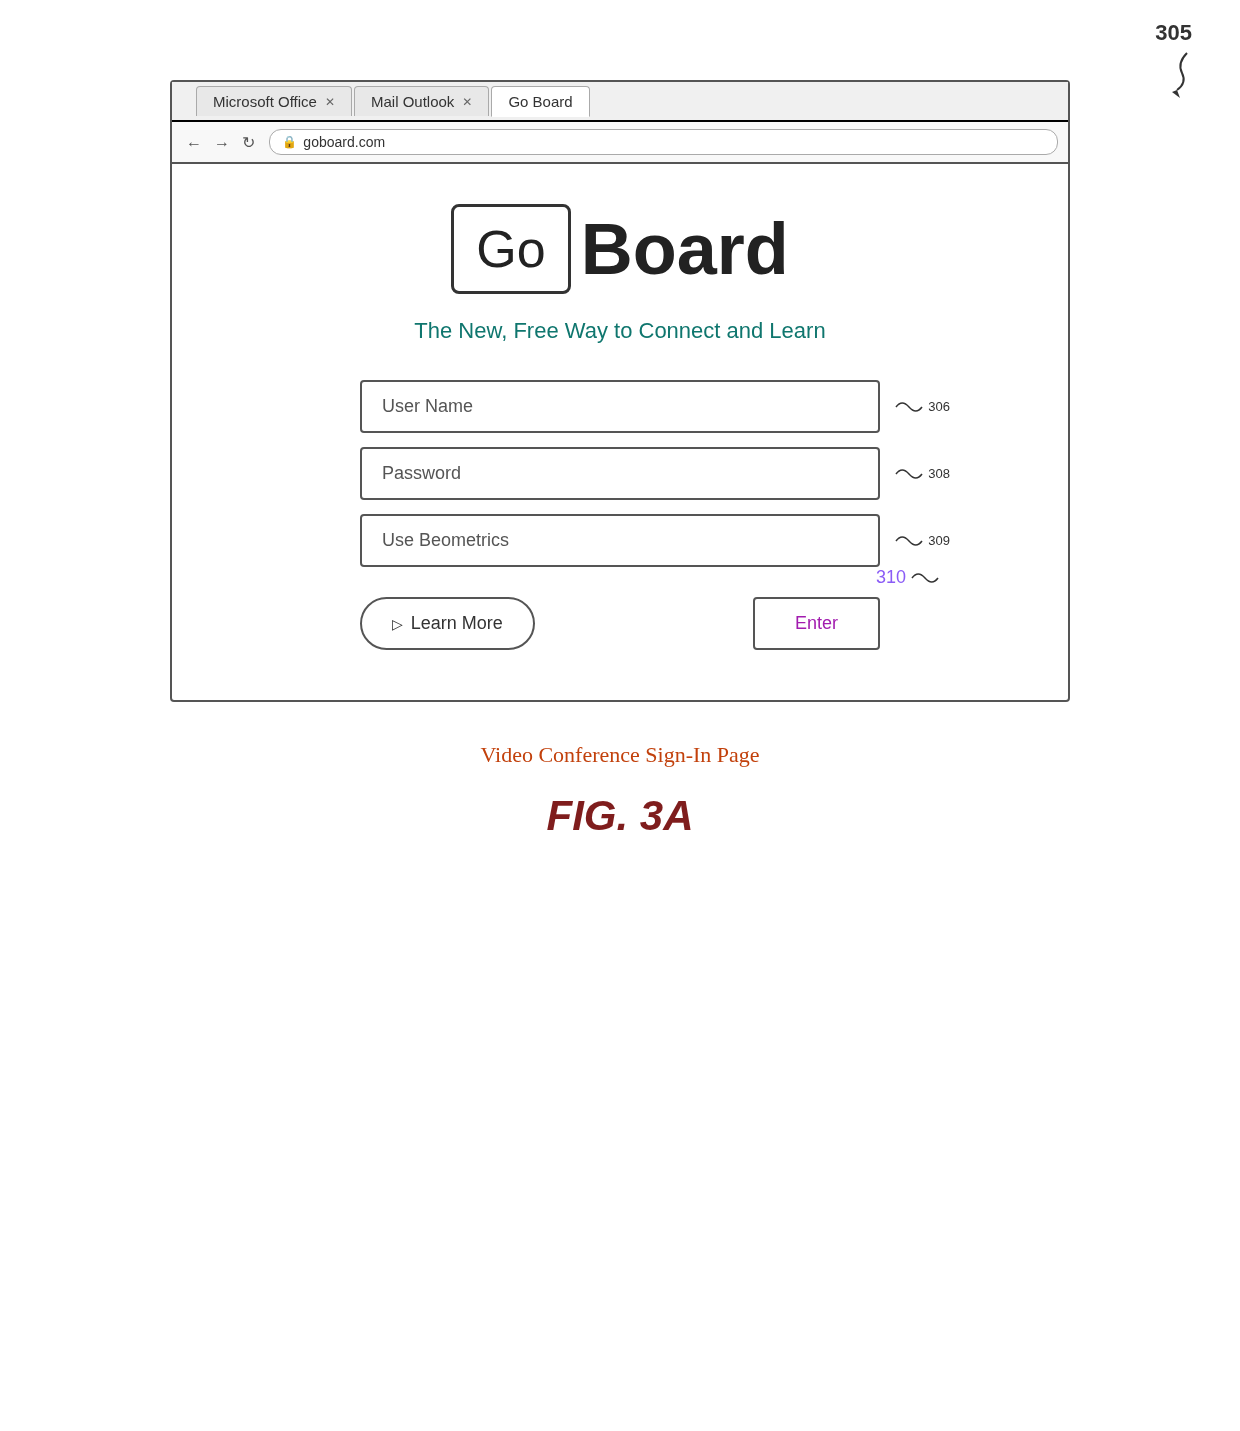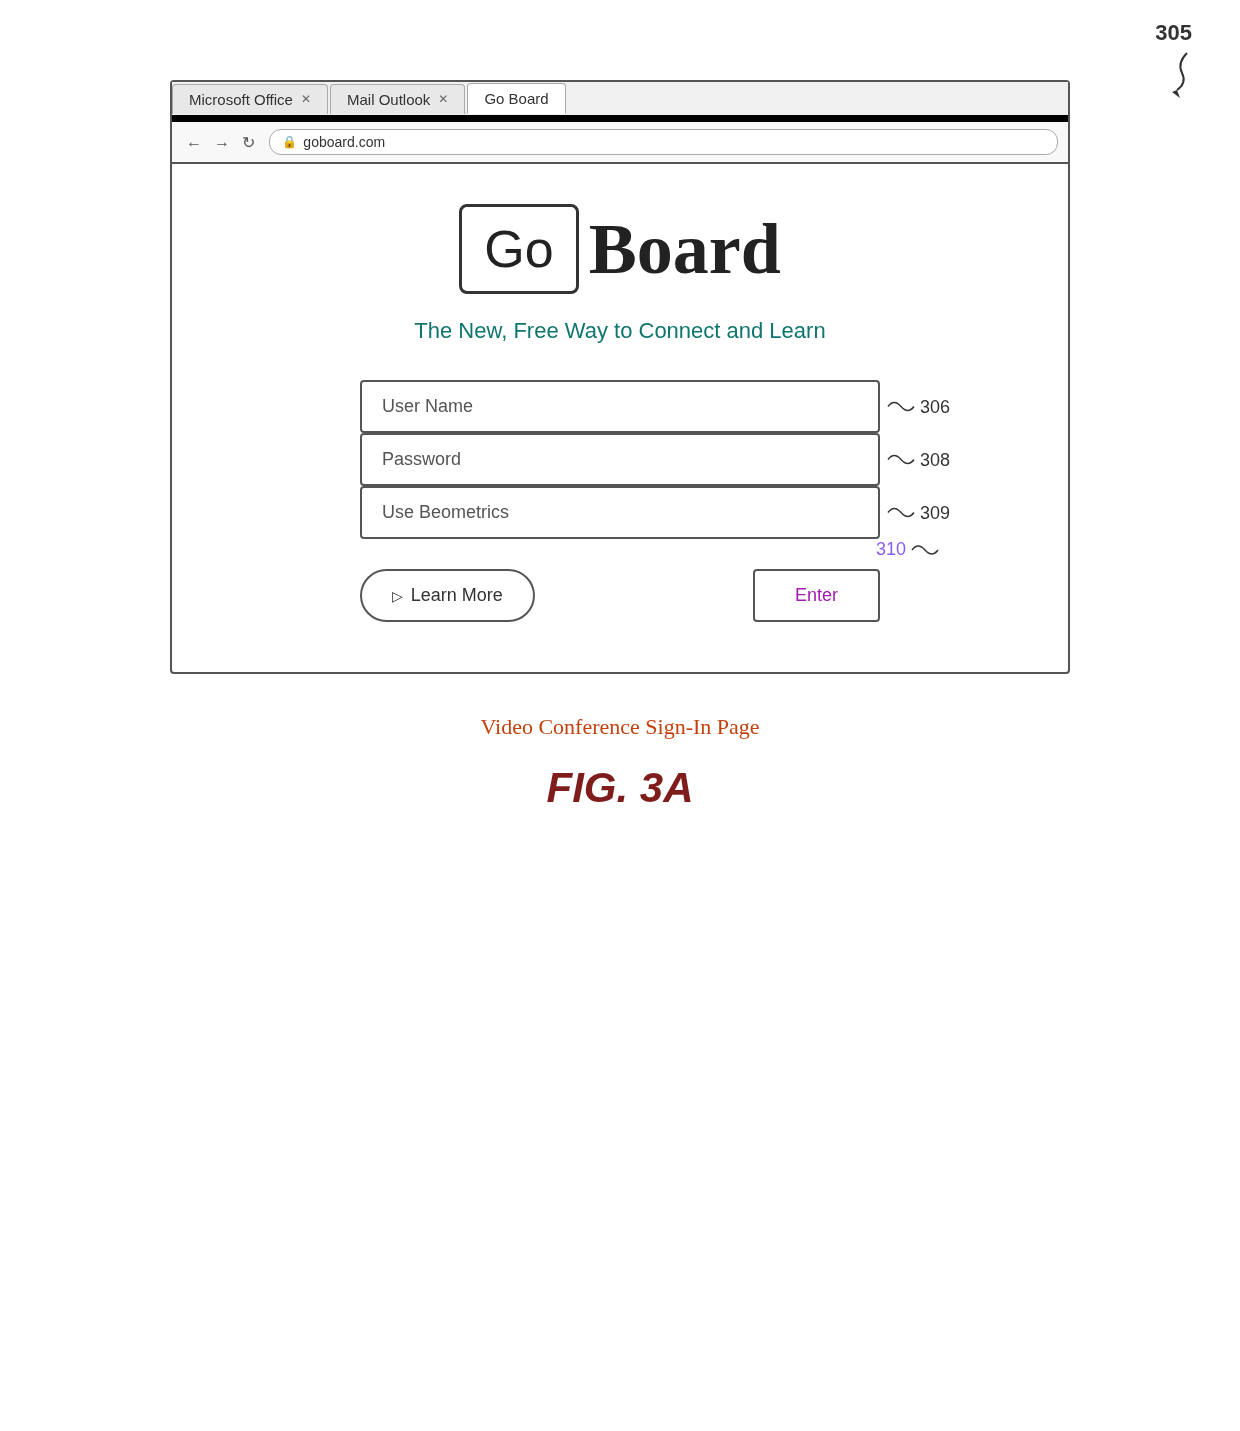--- a/index.html
+++ b/index.html
@@ -25,22 +25,22 @@
       margin-top: 80px;
       border: 2px solid #555;
       border-radius: 4px;
       background: #fff;
     }
 
     
     .tab-bar {
       display: flex;
       align-items: center;
-      border-bottom: 7px solid #000000;
-      padding: 0 0;
+      border-bottom: 2px solid #000000;
+      padding: 0 24px;
       height: 40px;
       background: #f0f0f0;
     }
 
     .tab {
       display: flex;
       align-items: center;
       padding: 6px 16px;
       font-size: 15px;
       color: #333;
@@ -138,36 +138,37 @@
       font-weight: 400;
       color: #222;
       font-family: Arial Black, Arial, sans-serif;
       line-height: 1;
     }
 
     .logo-board {
       font-size: 72px;
       font-weight: 900;
       color: #222;
-      font-family: Liberation Serif, serif;
+      font-family: Liberation Sans, sans-serif;
       line-height: 1;
     }
 
     .tagline {
       font-size: 22px;
       color: #0f766e;
       margin-bottom: 36px;
       text-align: center;
     }
 
     
     .form-section {
       width: 520px;
       display: flex;
       flex-direction: column;
+      gap: 14px;
       margin-bottom: 30px;
     }
 
     .form-field-row {
       position: relative;
       display: flex;
       align-items: center;
     }
 
     .form-field {
@@ -179,24 +180,24 @@
       color: #555;
       background: #fff;
       cursor: text;
     }
 
     .annotation-label {
       position: absolute;
       right: -70px;
       top: 50%;
       transform: translateY(-50%);
-      font-size: 18px;
-      color: #333;
-      display: flex;
-      align-items: flex-start;
+      font-size: 13px;
+      color: #333;
+      display: flex;
+      align-items: center;
       gap: 4px;
     }
 
     
     .buttons-row {
       width: 520px;
       display: flex;
       align-items: center;
       justify-content: space-between;
       position: relative;

